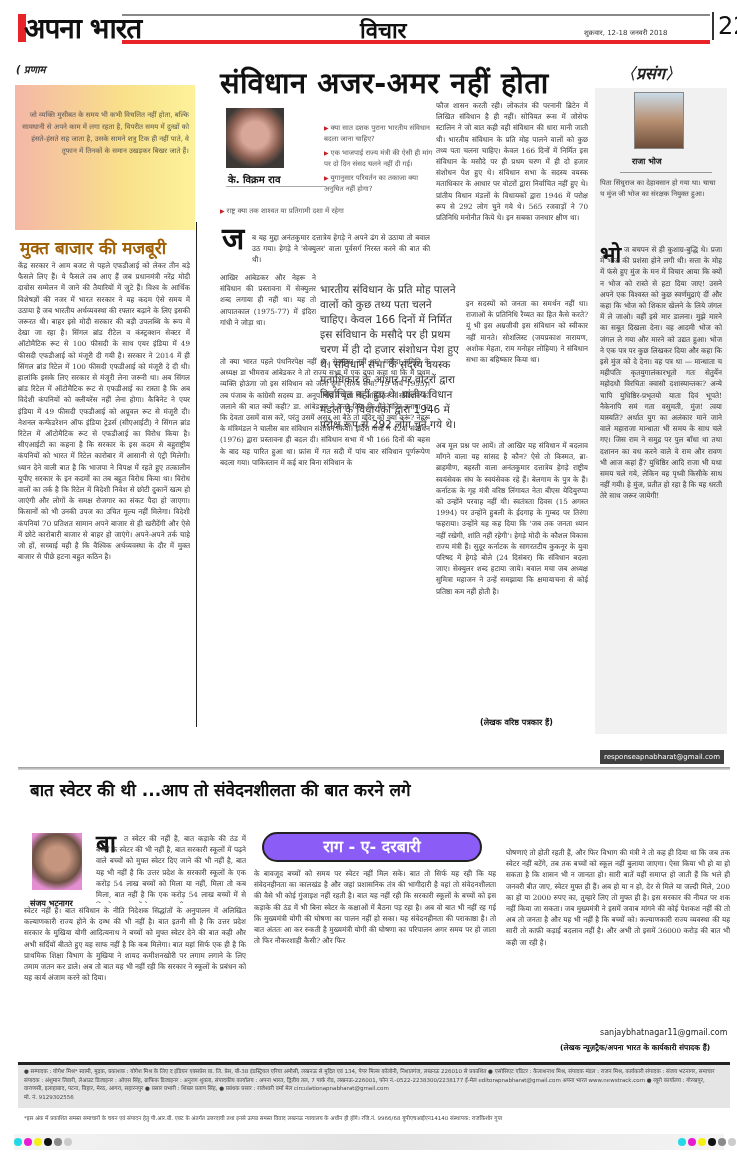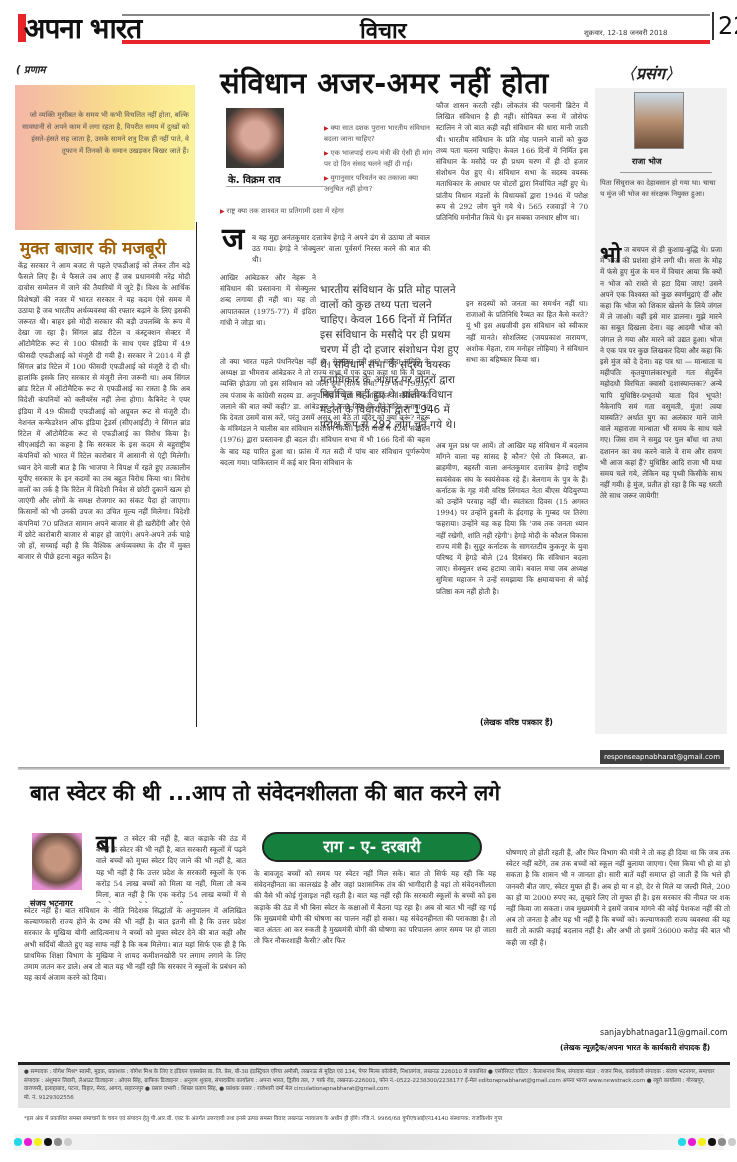--- a/index.html
+++ b/index.html
@@ -47,27 +47,27 @@
   .raja-photo { left: 634px; top: 92px; width: 50px; height: 57px; background: linear-gradient(180deg,#c9dbe8 0%,#b89072 50%,#6d4e3a 100%); border: 1px solid #888; }
   .raja-name { left: 632px; top: 155px; font-size: 8px; font-weight: bold; color: #111; text-align: center; }
   .raja-line { left: 620px; top: 172px; width: 92px; height: 1px; background: #999; }
   .col-right-intro { left: 600px; top: 178px; width: 122px; font-size: 7px; line-height: 11px; color: #444; }
   .dropcap2 { left: 600px; top: 238px; font-size: 22px; font-weight: bold; color: #111; }
   .col-right { left: 600px; top: 244px; width: 122px; height: 450px; }
   .email1 { left: 600px; top: 750px; font-size: 7px; color: #fff; background: #404040; padding: 3px 4px; }
 
   .sep { left: 18px; top: 767px; width: 712px; height: 3px; background: linear-gradient(#999,#ddd); }
 
-  .h-sweater { left: 30px; top: 778px; font-size: 21px; font-weight: bold; color: #111; }
+  .h-sweater { left: 30px; top: 778px; font-size: 17px; font-weight: bold; color: #111; }
   .sanjay-photo { left: 32px; top: 833px; width: 50px; height: 57px; background: radial-gradient(circle at 50% 45%, #c6957e 0 30%, #6c5144 60%, #e58fd3 80%); }
   .sanjay-name { left: 30px; top: 897px; font-size: 8px; font-weight: bold; color: #111; }
   .dropcap3 { left: 96px; top: 826px; font-size: 24px; font-weight: bold; color: #111; }
   .col-b1 { left: 96px; top: 833px; width: 150px; height: 70px; }
   .col-b2 { left: 24px; top: 905px; width: 222px; height: 150px; }
-  .raag-box { left: 262px; top: 832px; width: 220px; height: 30px; border: 2px solid #222; border-radius: 16px; background: #15803d; color: #fff; font-size: 16px; font-weight: bold; text-align: center; line-height: 26px; }
+  .raag-box { left: 262px; top: 832px; width: 220px; height: 30px; border: 2px solid #222; border-radius: 16px; background: #8b5cf6; color: #fff; font-size: 16px; font-weight: bold; text-align: center; line-height: 26px; }
   .col-b3 { left: 254px; top: 868px; width: 242px; height: 180px; }
   .col-b4 { left: 506px; top: 826px; width: 224px; height: 200px; margin-top: 21px; }
   .email2 { left: 600px; top: 1028px; font-size: 8px; color: #222; }
   .writer-note2 { left: 560px; top: 1042px; font-size: 7.5px; font-weight: bold; color: #111; }
 
   .footer { left: 18px; top: 1062px; width: 712px; height: 46px; background: #e5e5e5; border-top: 3px solid #222; padding: 2px 6px; font-size: 5.5px; line-height: 8.5px; color: #444; overflow: hidden; }
   .footer-note { left: 24px; top: 1114px; width: 700px; font-size: 5.5px; color: #444; white-space: nowrap; overflow: hidden; }
   .reg-strip { left: 14px; top: 1134px; width: 710px; height: 16px; background: linear-gradient(90deg,#f4f4f4,#e4e4e4,#f4f4f4); }
   .dot { width: 8px; height: 8px; border-radius: 50%; display: inline-block; margin-right: 2px; }
   .regmarks { top: 1138px; display: flex; }

